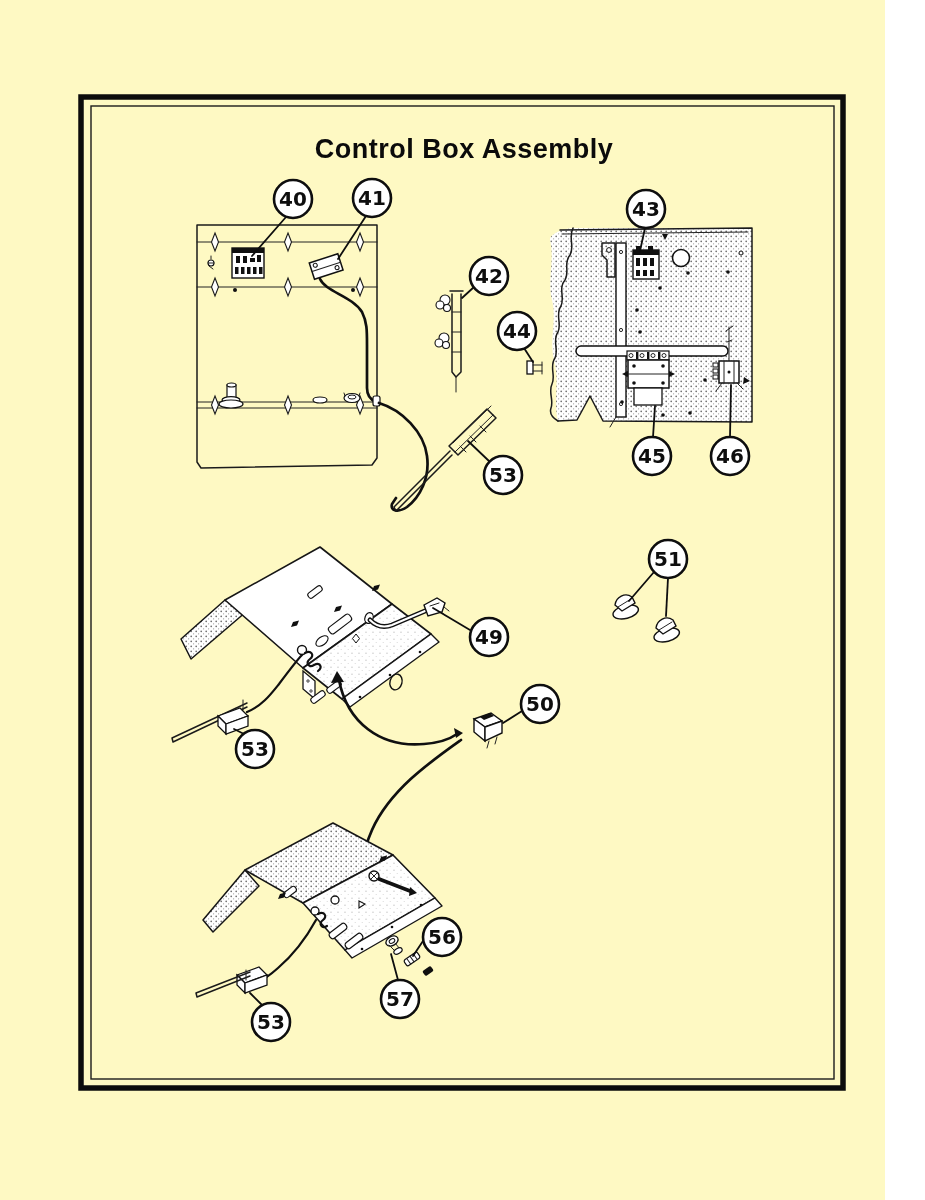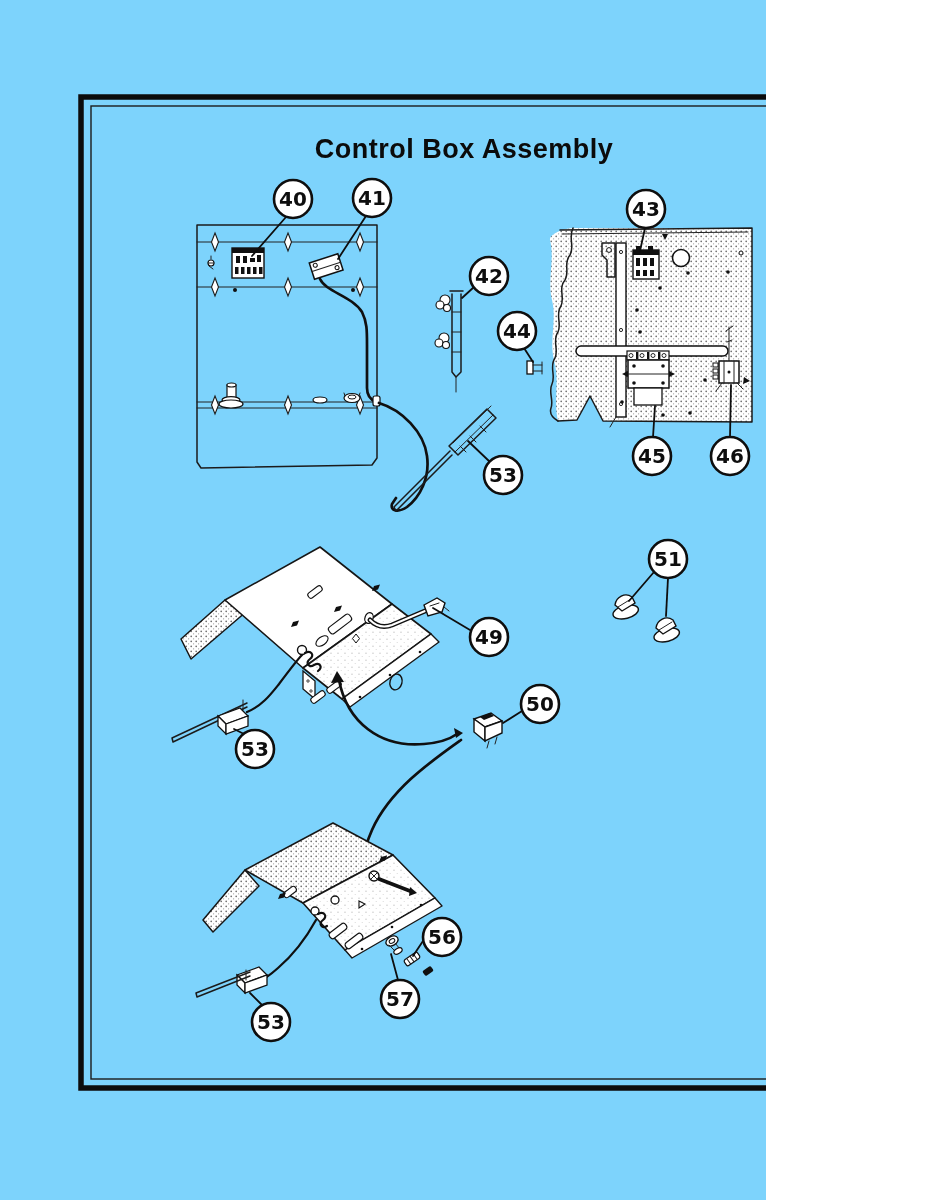--- a/index.html
+++ b/index.html
@@ -1,16 +1,16 @@
 <!DOCTYPE html>
 <html><head>
 <meta charset="utf-8">
 <style>
   html,body{margin:0;padding:0;background:#ffffff;}
-  .page{position:relative;width:766px;height:1200px;background:#7dd3fc;overflow:hidden;}
+  .page{position:relative;width:885px;height:1200px;background:#fef9c3;overflow:hidden;}
   svg{position:absolute;left:0;top:0;}
   .ln{fill:none;stroke:#1b1b1b;stroke-width:1.5;stroke-linejoin:round;stroke-linecap:round;}
   .ln-thin{fill:none;stroke:#222;stroke-width:1;stroke-linejoin:round;stroke-linecap:round;}
   .wire{fill:none;stroke:#101010;stroke-width:2.7;stroke-linecap:round;fill:none;}
   .wire2{fill:none;stroke:#101010;stroke-width:2.2;stroke-linecap:round;}
   .fw{fill:#ffffff;}
   .fb{fill:#101010;stroke:none;}
   .callout-circle{fill:#ffffff;stroke:#0e0e0e;stroke-width:2.6;}
   .callout-num{font:bold 20px "DejaVu Sans",sans-serif;text-anchor:middle;fill:#0e0e0e;}
   .leader{stroke:#0e0e0e;stroke-width:1.8;stroke-linecap:round;}

